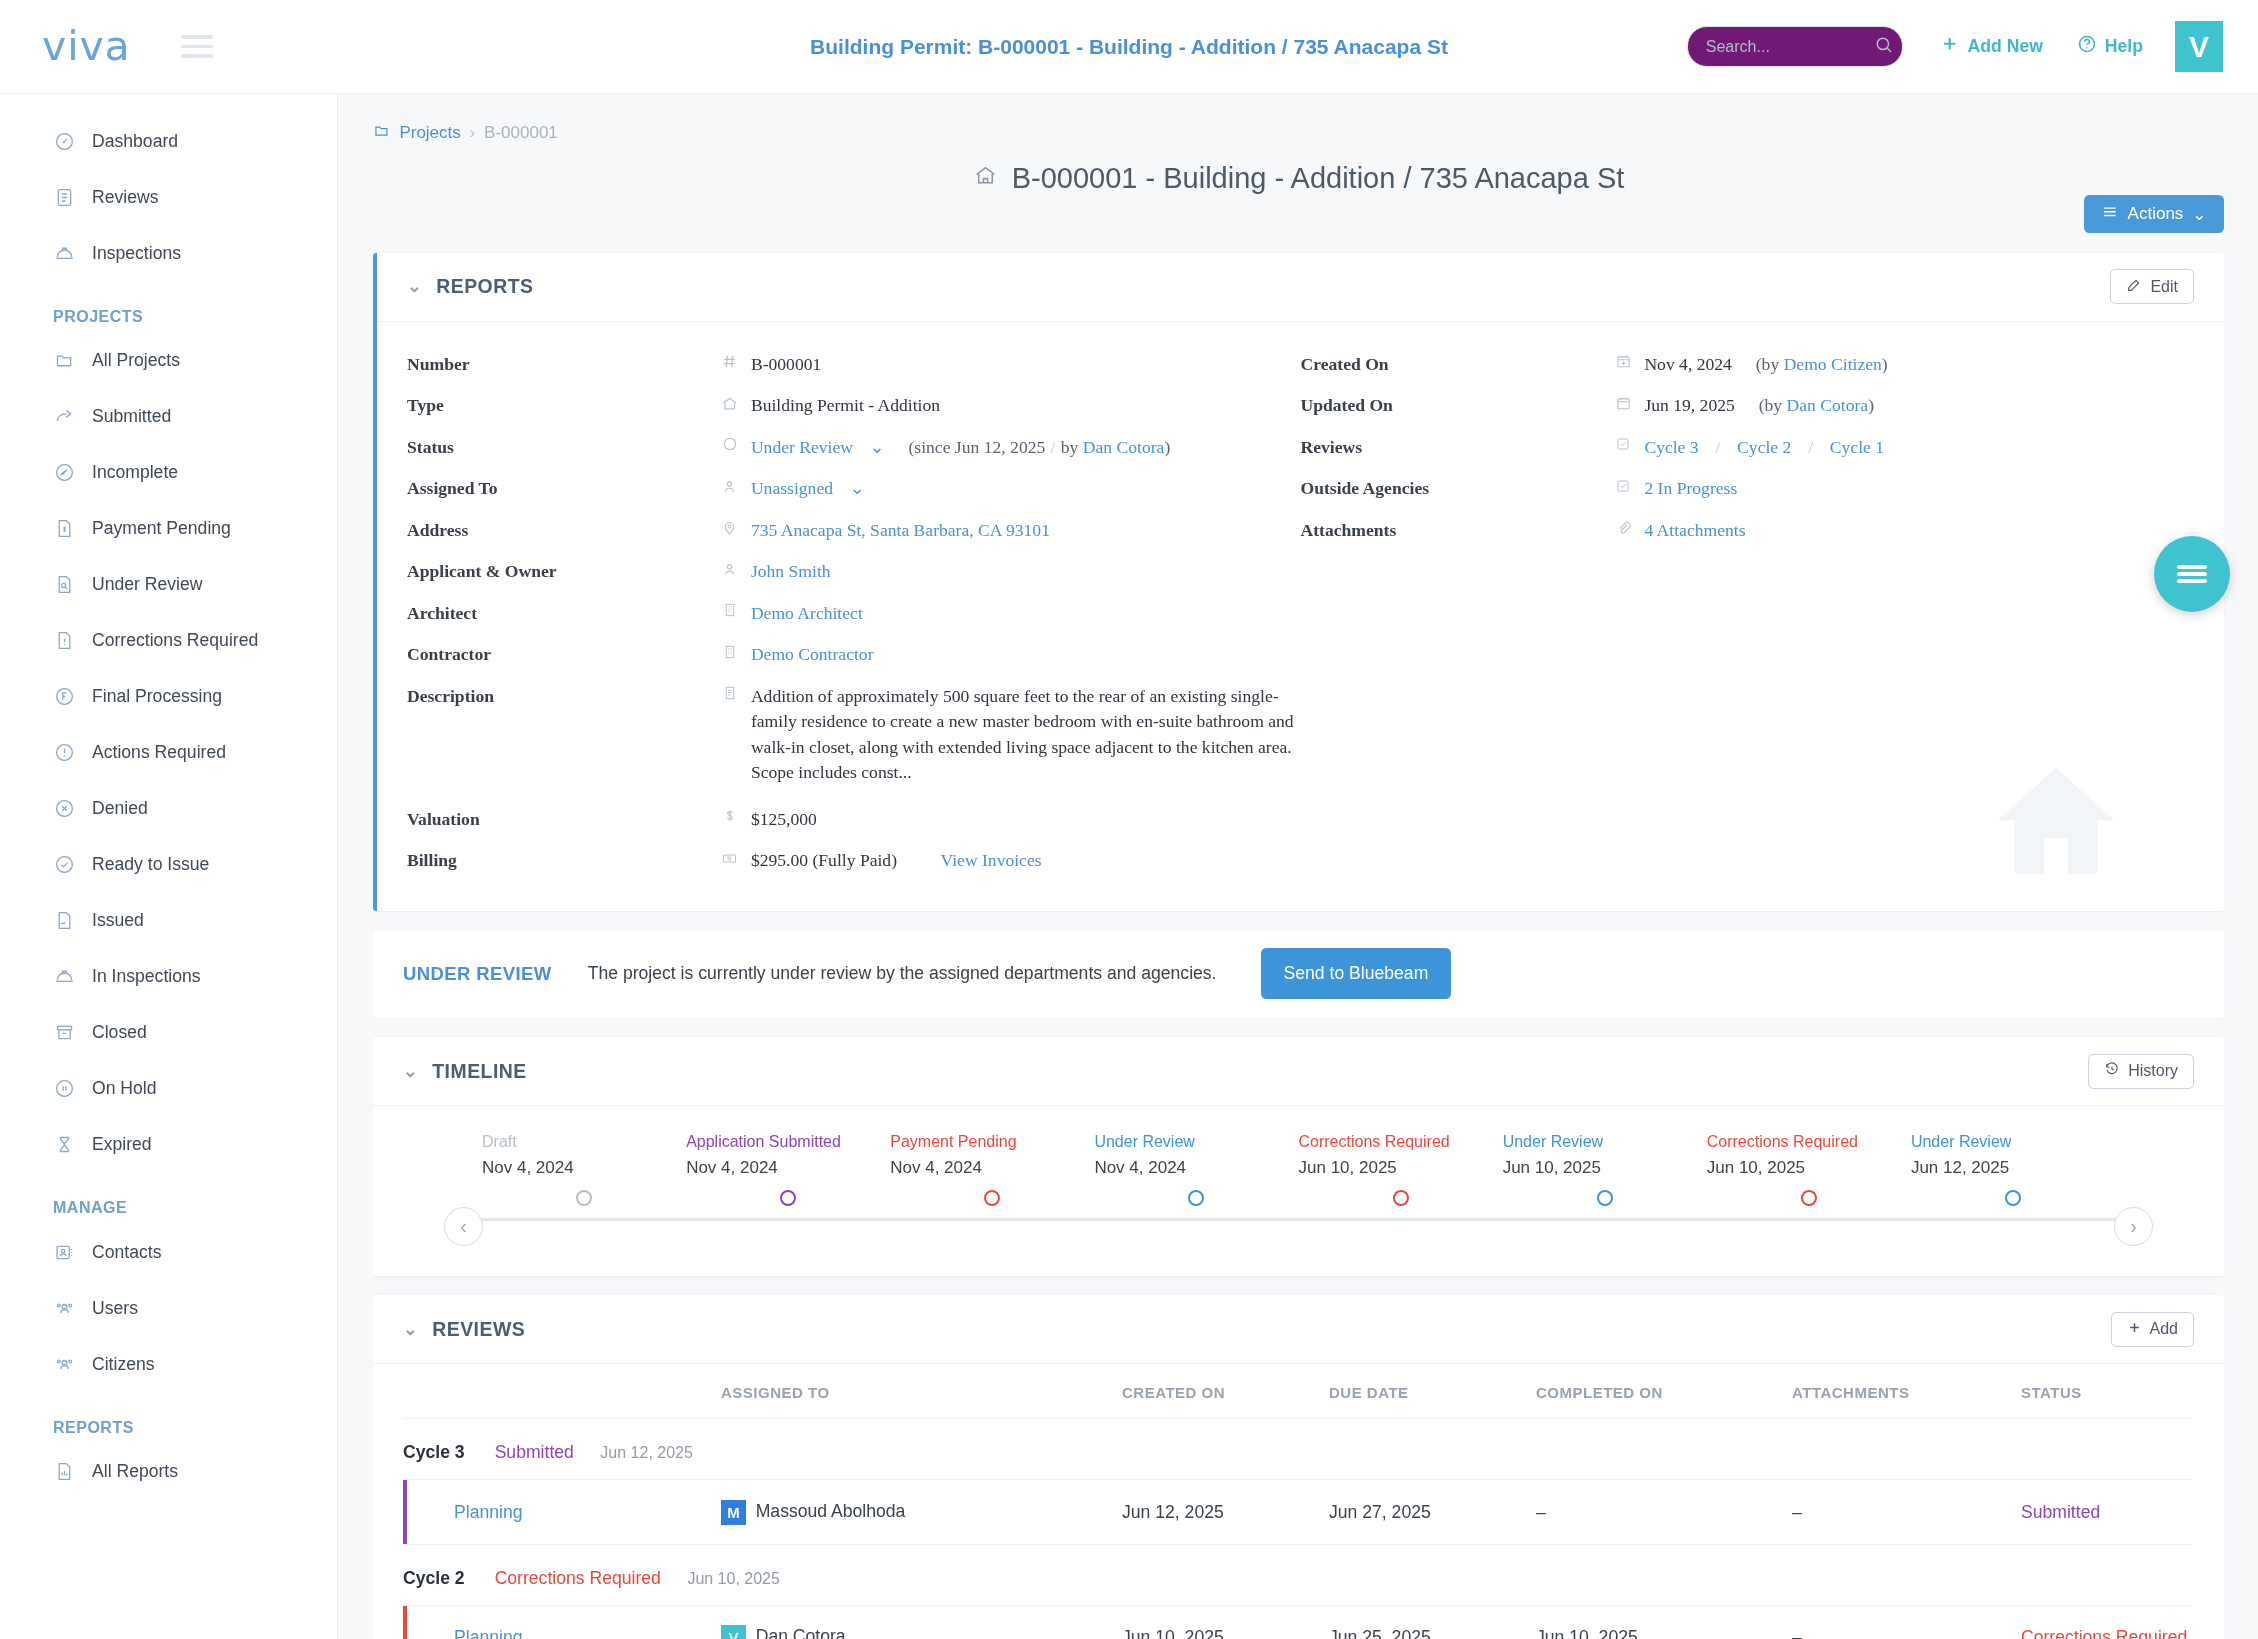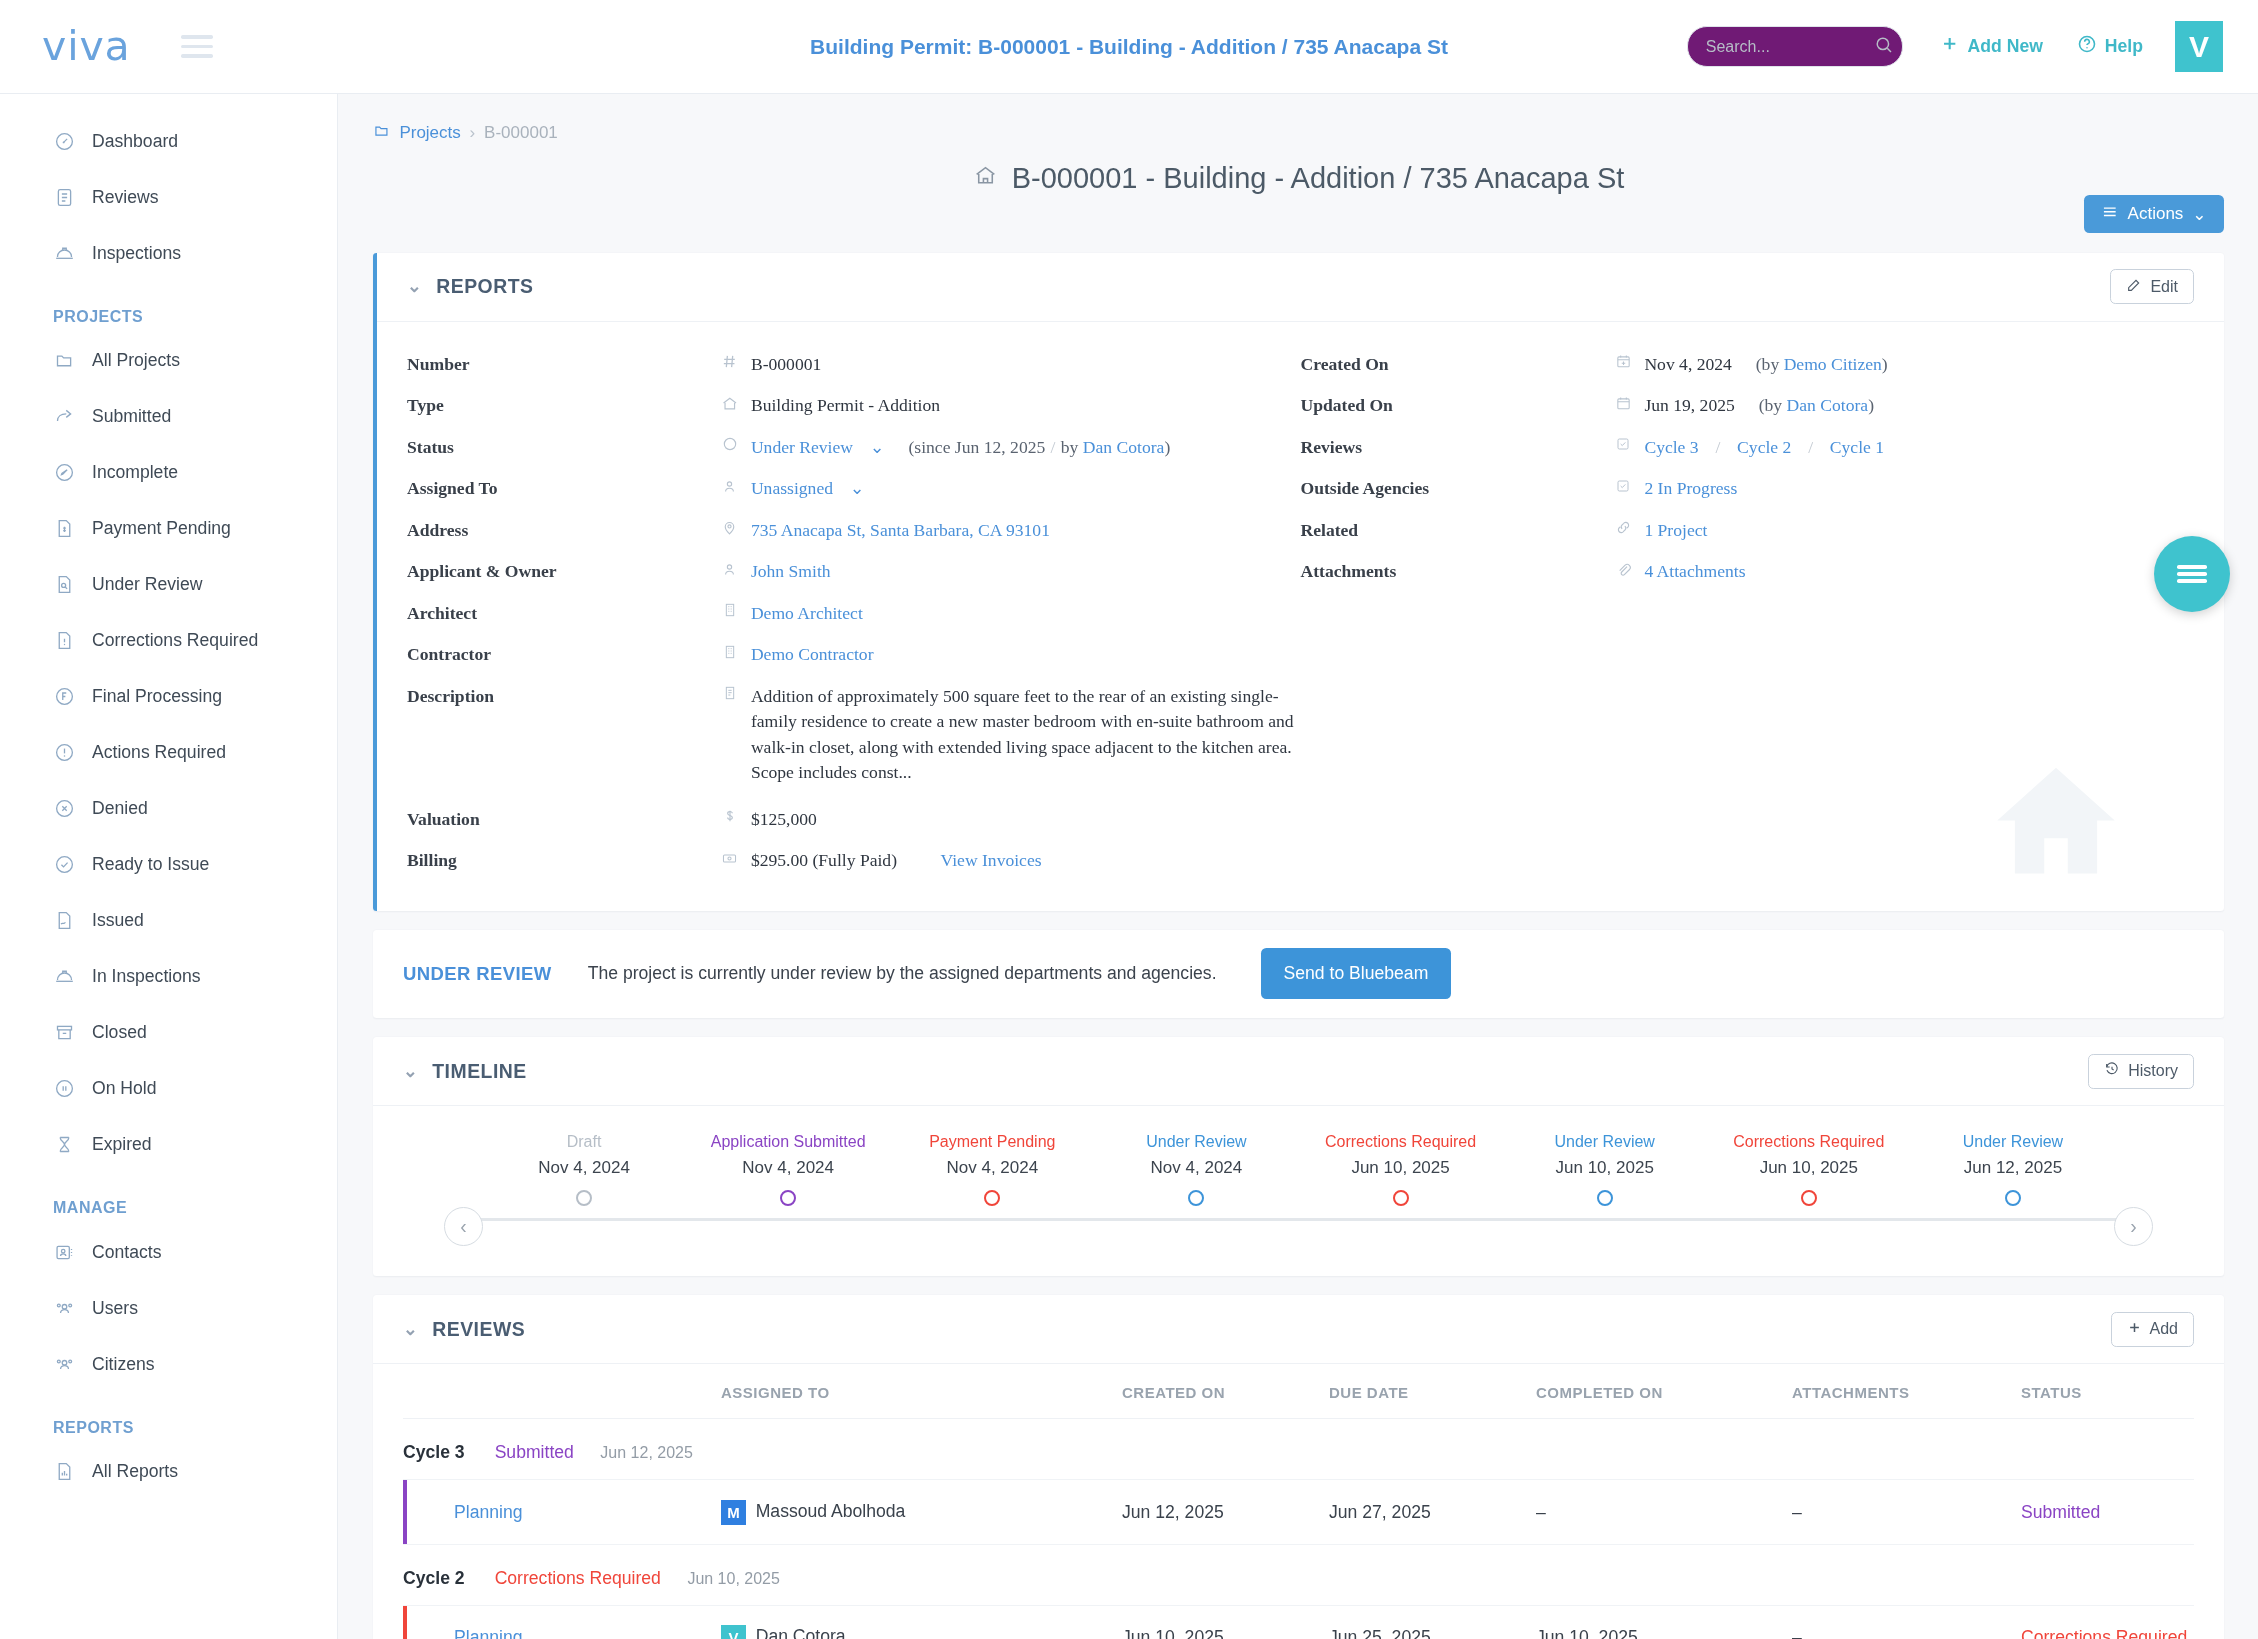--- a/index.html
+++ b/index.html
@@ -141,21 +141,21 @@
     font-family: "Liberation Sans", sans-serif;
   }
 
   
   .tl-body { padding: 26.5px 40px 46px 40px; position: relative; }
   .tl-track { position: relative; height: 97px; }
   .tl-line {
     position: absolute; left: 50px; right: 50px; top: 85px; height: 3.5px; background: #e3e7eb;
   }
   .tl-items { position: absolute; left: 69px; right: 69px; top: 0; display: flex; }
-  .tl-item { flex: 1; text-align: center; position: relative; }
+  .tl-item { flex: 1; text-align: left; position: relative; }
   .tl-name { font-size: 16px; margin-bottom: 7px; }
   .tl-date { font-size: 17px; color: #3c444e; margin-bottom: 12.4px; }
   .tl-dot {
     width: 16px; height: 16px; border-radius: 50%; border: 2.6px solid #bfc7cf;
     background: #fff; margin: 0 auto;
   }
   .tl-arrow {
     position: absolute; width: 39px; height: 39px; border-radius: 50%;
     border: 0.9px solid #d6dce2; background: #fff; display: flex; align-items: center;
     justify-content: center; color: #9aa4ae; font-size: 19.4px; top: 74px; cursor: pointer;
@@ -729,32 +729,20 @@
               <span class="ov-ic">
                   <svg width="16" height="16" viewBox="0 0 24 24" fill="none" stroke="currentColor" stroke-width="1.5">
                     <rect x="4.5" y="4.5" width="15" height="15" rx="2"></rect>
                     <path d="M8.5 12l2.4 2.4 4.6-4.8"></path>
                   </svg>
                 </span>
               <span class="lnk">2 In Progress</span>
             </div>
           </div>
 
-          <div class="ov-row">
-            <div class="ov-label">Related</div>
-            <div class="ov-val">
-              <span class="ov-ic">
-                  <svg width="17" height="17" viewBox="0 0 24 24" fill="none" stroke="currentColor" stroke-width="1.6">
-                    <path d="M10 14a4 4 0 0 1 0-5.6l2-2a4 4 0 1 1 5.6 5.6l-1 1"></path>
-                    <path d="M14 10a4 4 0 0 1 0 5.6l-2 2A4 4 0 1 1 6.4 12l1-1"></path>
-                  </svg>
-                </span>
-              <span class="lnk">1 Project</span>
-            </div>
-          </div>
 
           <div class="ov-row">
             <div class="ov-label">Attachments</div>
             <div class="ov-val">
               <span class="ov-ic">
                   <svg width="17" height="17" viewBox="0 0 24 24" fill="none" stroke="currentColor" stroke-width="1.6">
                     <path d="M17 8l-7.5 7.5a2.6 2.6 0 0 0 3.7 3.7L20.5 12a4.4 4.4 0 0 0-6.2-6.2L6.6 13.5"></path>
                   </svg>
                 </span>
               <span class="lnk">4 Attachments</span>

